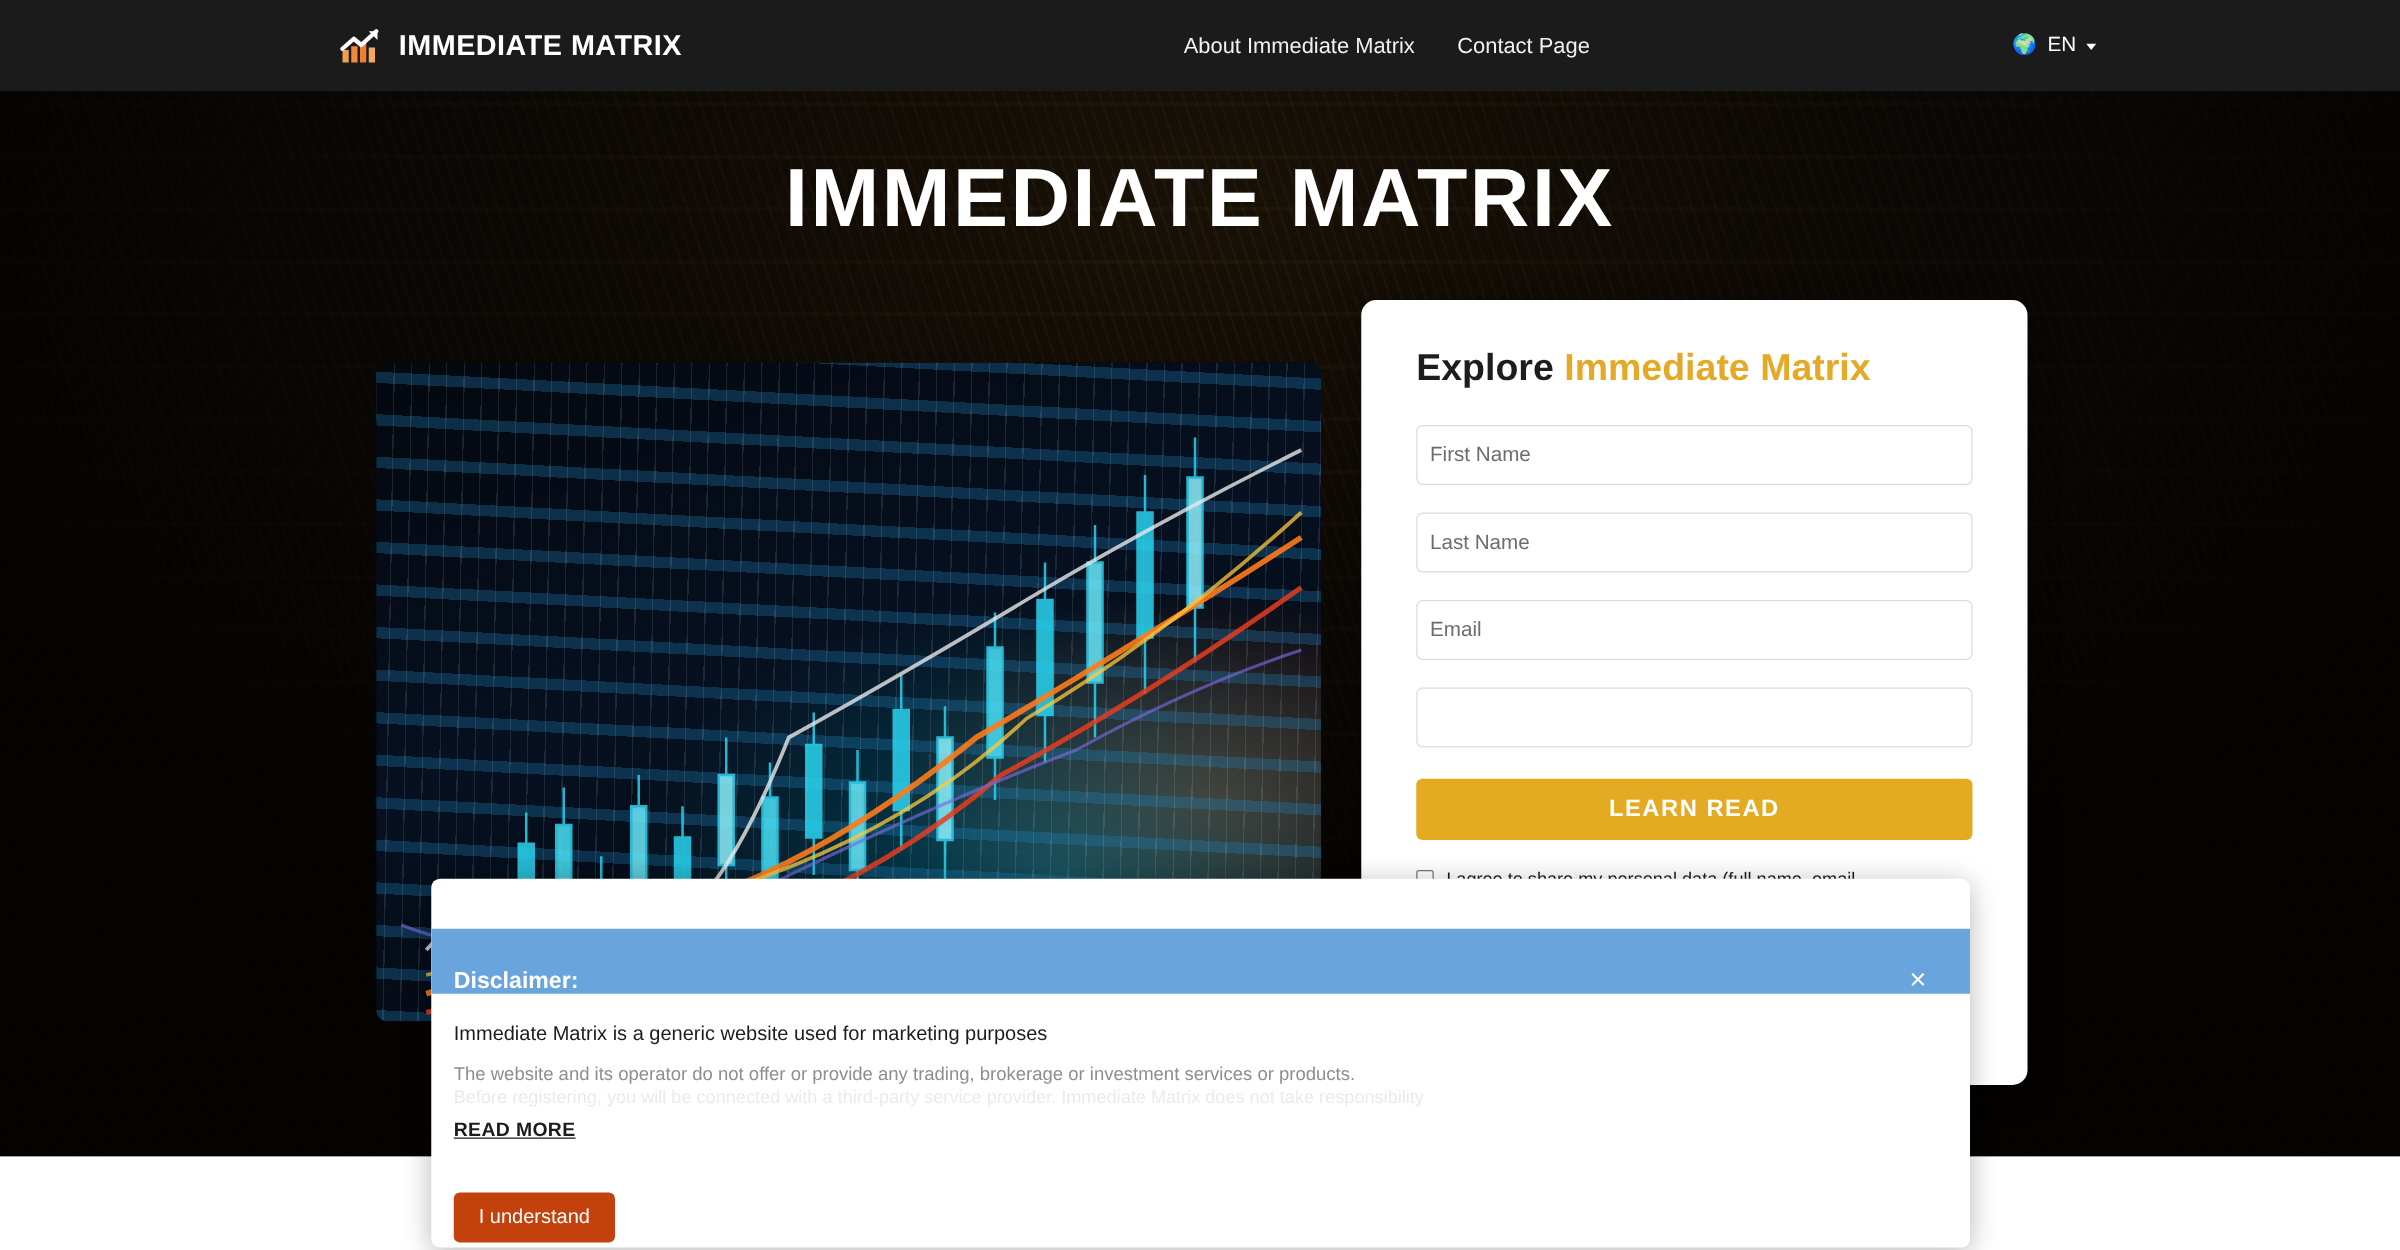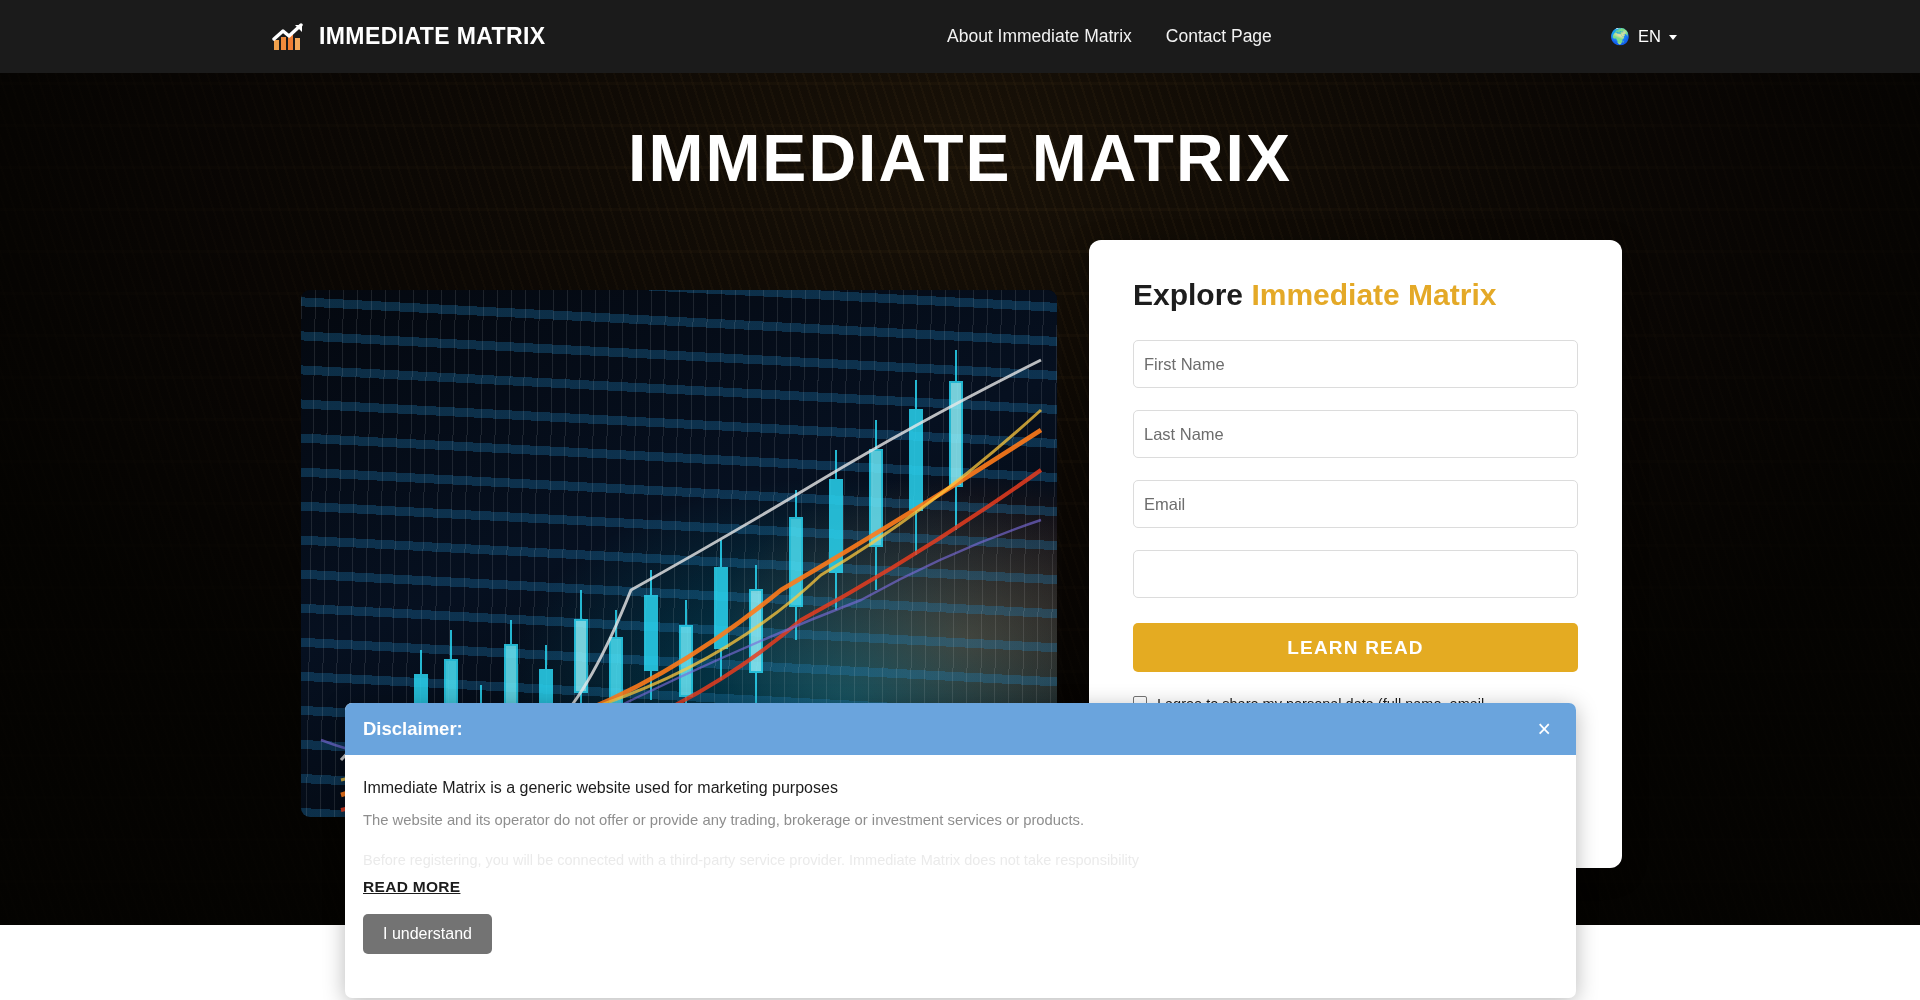--- a/index.html
+++ b/index.html
@@ -246,23 +246,24 @@
     background: #ffffff;
     border-radius: 7px;
     box-shadow: 0 4px 22px rgba(0,0,0,0.28);
     overflow: hidden;
     z-index: 40;
   }
   .modal-header {
     height: 52px;
     background: #6aa4dd;
     display: flex;
-    align-items: center;
+    align-items: flex-end;
     justify-content: space-between;
-    padding: 0 25px 0 18px;
+    padding: 0 35px 0 18px;
+    margin-top: 40px;
   }
   .modal-title {
     color: #ffffff;
     font-size: 18.5px;
     font-weight: bold;
   }
   .modal-close {
     color: #ffffff;
     font-size: 23px;
     line-height: 1;
@@ -276,21 +277,21 @@
     position: relative;
   }
   .modal-p1 {
     font-size: 16px;
     color: #1c1c1c;
     margin-bottom: 15px;
   }
   .modal-p2 {
     font-size: 14.8px;
     color: #8e8e8e;
-    margin-bottom: 24px;
+    margin-bottom: 2px;
   }
   .modal-p3 {
     font-size: 14.5px;
     color: rgba(160,160,160,0.22);
     margin-bottom: 8px;
     white-space: nowrap;
     overflow: hidden;
   }
   .read-more {
     display: inline-block;
@@ -299,21 +300,21 @@
     color: #1c1c1c;
     text-decoration: underline;
     letter-spacing: 0.3px;
     margin-top: 2px;
     cursor: pointer;
   }
   .understand-btn {
     position: absolute;
     left: 18px;
     top: 159px;
-    background: #737373;
+    background: #c2410c;
     border: none;
     border-radius: 5px;
     color: #ffffff;
     font-size: 16px;
     font-family: "Liberation Sans", sans-serif;
     padding: 11px 20px;
     cursor: pointer;
   }
 </style>
 </head>

